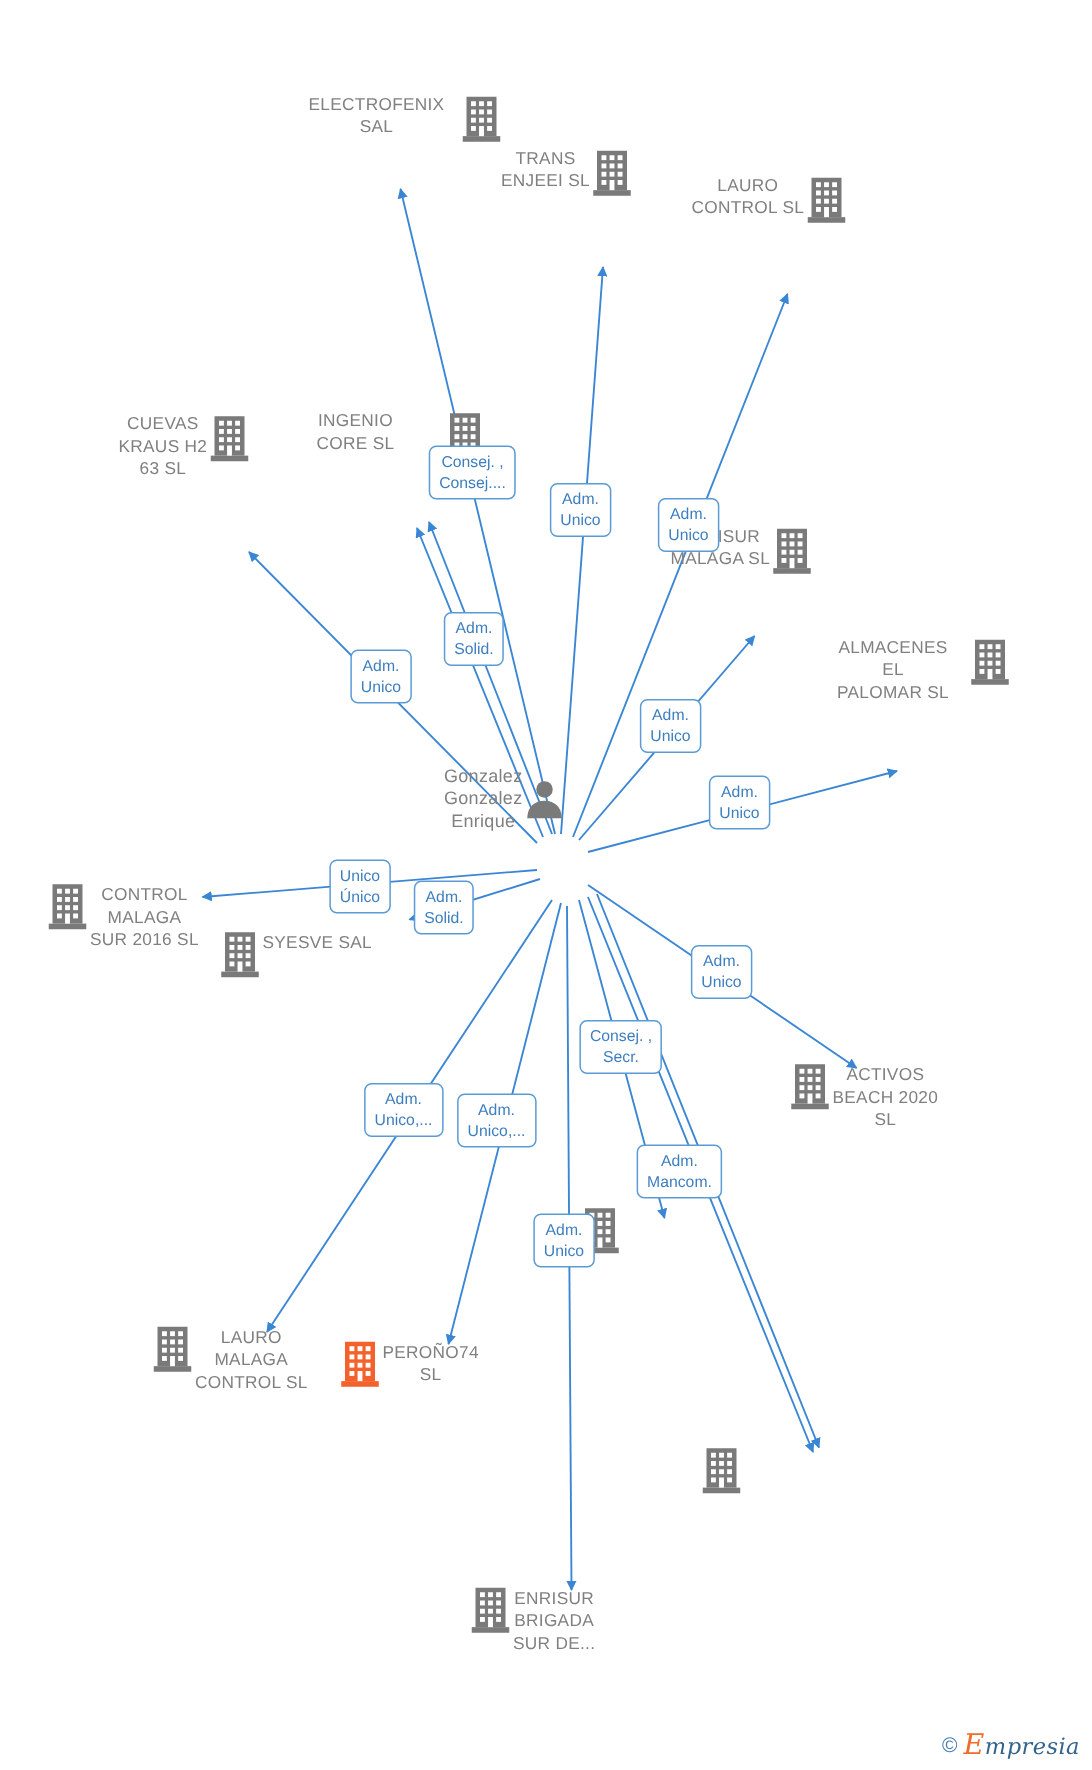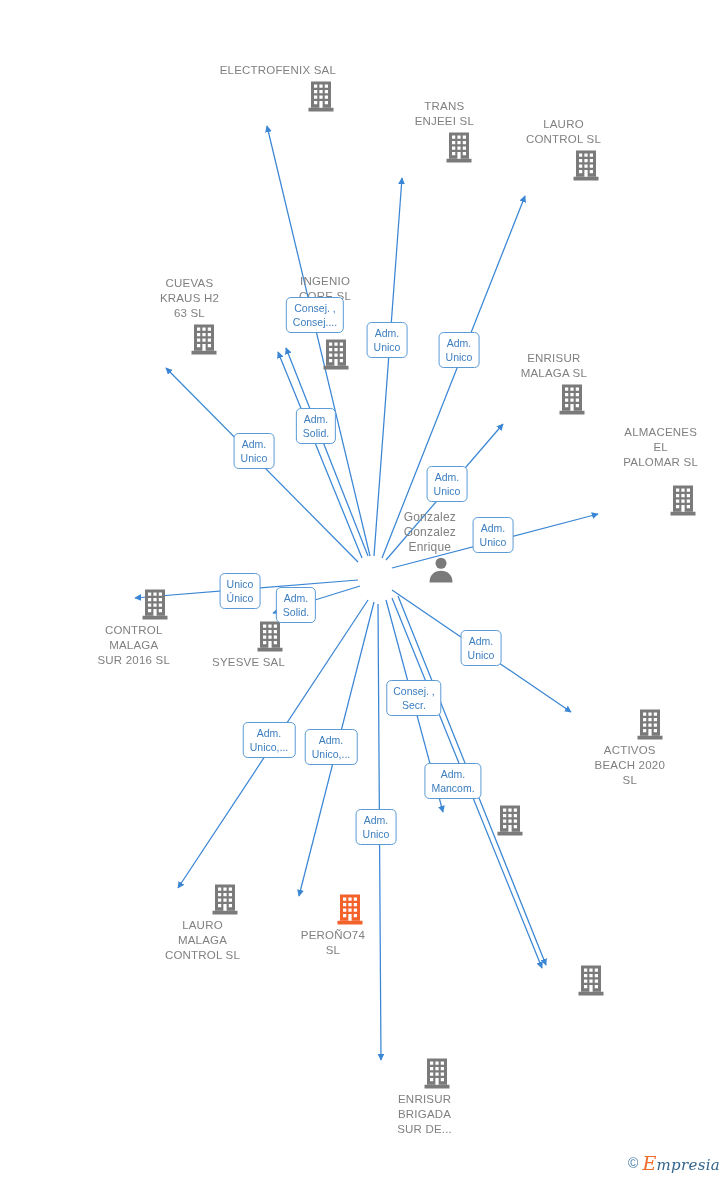--- a/index.html
+++ b/index.html
@@ -24,22 +24,22 @@
     width: 728px;
     height: 1180px;
     pointer-events: none;
   }
   .node {
     position: absolute;
     width: 140px;
     margin-left: -70px;
     text-align: center;
     display: flex;
-    flex-direction: column;
-    align-items: flex-end;
+    flex-direction: row;
+    align-items: flex-start;
   }
   .node-label {
     color: #808080;
     font-size: 11.5px;
     line-height: 15px;
     letter-spacing: .2px;
     white-space: pre-line;
   }
   .node-icon {
     display: block;
@@ -49,22 +49,22 @@
   .node.label-below .node-label { order: 2; margin-top: 2px; }
   .node.label-above .node-label { order: 1; margin-bottom: 2px; }
   .node.label-above .node-icon { order: 2; }
 
   .person-node {
     position: absolute;
     width: 160px;
     margin-left: -80px;
     text-align: center;
     display: flex;
-    flex-direction: column;
-    align-items: flex-end;
+    flex-direction: row;
+    align-items: center;
   }
   .person-node .node-label {
     color: #808080;
     font-size: 12px;
     line-height: 15px;
   }
 
   .badge {
     position: absolute;
     background: #ffffff;

